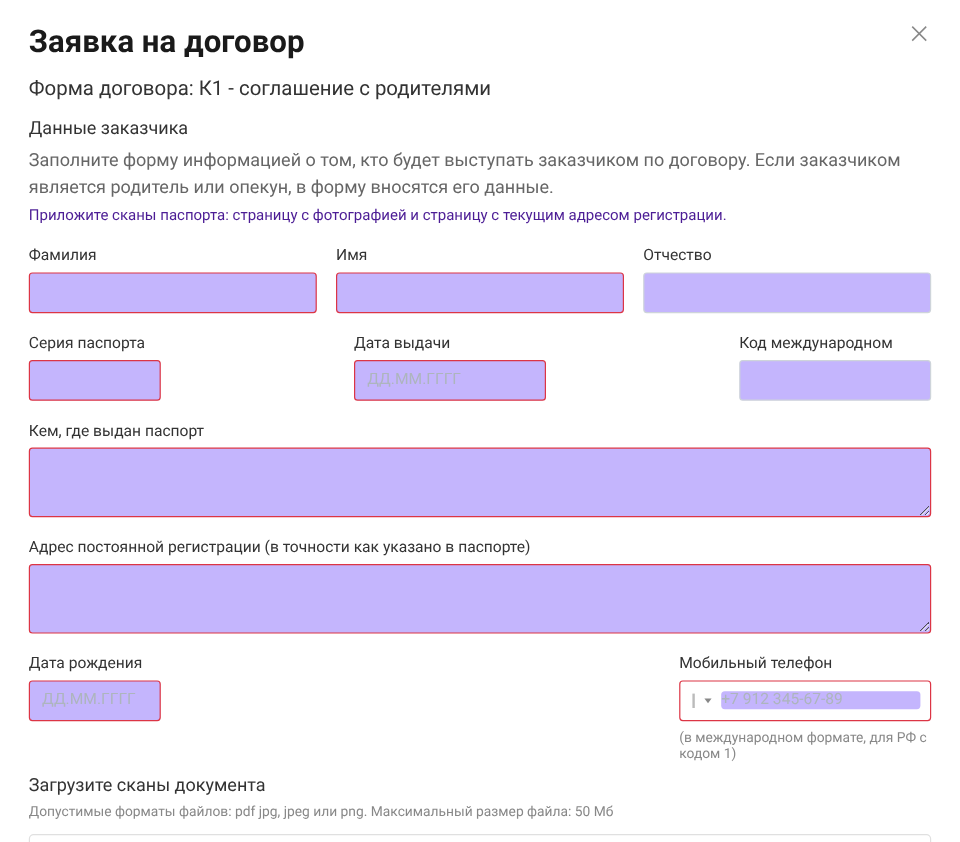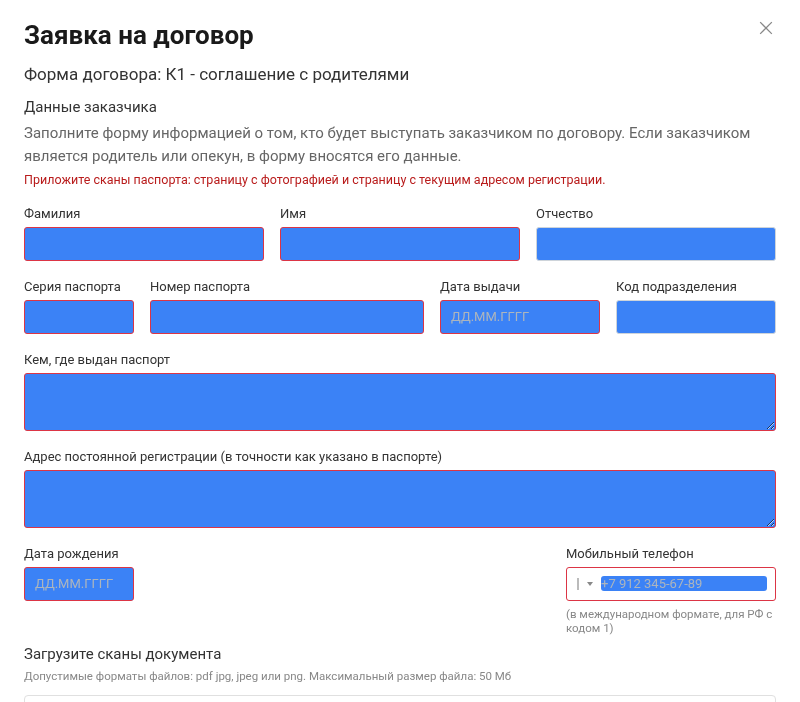--- a/index.html
+++ b/index.html
@@ -29,21 +29,21 @@
       margin-bottom: 6px;
     }
     .desc {
       font-size: 15px;
       color: #666;
       line-height: 1.5;
       margin-bottom: 4px;
     }
     .desc2 {
       font-size: 12.5px;
-      color: #b91c1c;
+      color: #4c1d95;
       line-height: 1.5;
       margin-bottom: 16px;
     }
     .close {
       position: absolute;
       top: 18px;
       right: 24px;
       cursor: pointer;
       color: #888;
     }
@@ -60,21 +60,21 @@
       color: #333;
       margin-bottom: 6px;
     }
     input, textarea {
       font-family: inherit;
       font-size: 13px;
       padding: 7px 10px;
       border: 1px solid #ced4da;
       border-radius: 3px;
       outline: none;
-      background: #3b82f6;
+      background: #c4b5fd;
       color: #333;
     }
     input { height: 34px; }
     input::placeholder, textarea::placeholder { color: #adb5bd; }
     .req { border-color: #dc3545; }
     textarea { resize: both; height: 58px; padding: 8px 10px; }
     .full { width: 100%; }
     .flag-wrap {
       display: flex;
       align-items: center;
@@ -153,30 +153,26 @@
     <span class="label">Отчество</span>
     <input style="">
   </div>
 </div>
 
 <div class="row">
   <div class="field" style="width:110px">
     <span class="label">Серия паспорта</span>
     <input class="req" style="">
   </div>
-  <div class="field" style="flex:1">
-    <span class="label">Номер паспорта</span>
-    <input class="req" style="">
-  </div>
   <div class="field" style="width:160px">
     <span class="label">Дата выдачи</span>
     <input class="req" placeholder="ДД.ММ.ГГГГ" style="">
   </div>
   <div class="field" style="width:160px">
-    <span class="label">Код подразделения</span>
+    <span class="label">Код международном</span>
     <input style="">
   </div>
 </div>
 
 <div class="row">
   <div class="field full">
     <span class="label">Кем, где выдан паспорт</span>
     <textarea class="req full" style=""></textarea>
   </div>
 </div>

